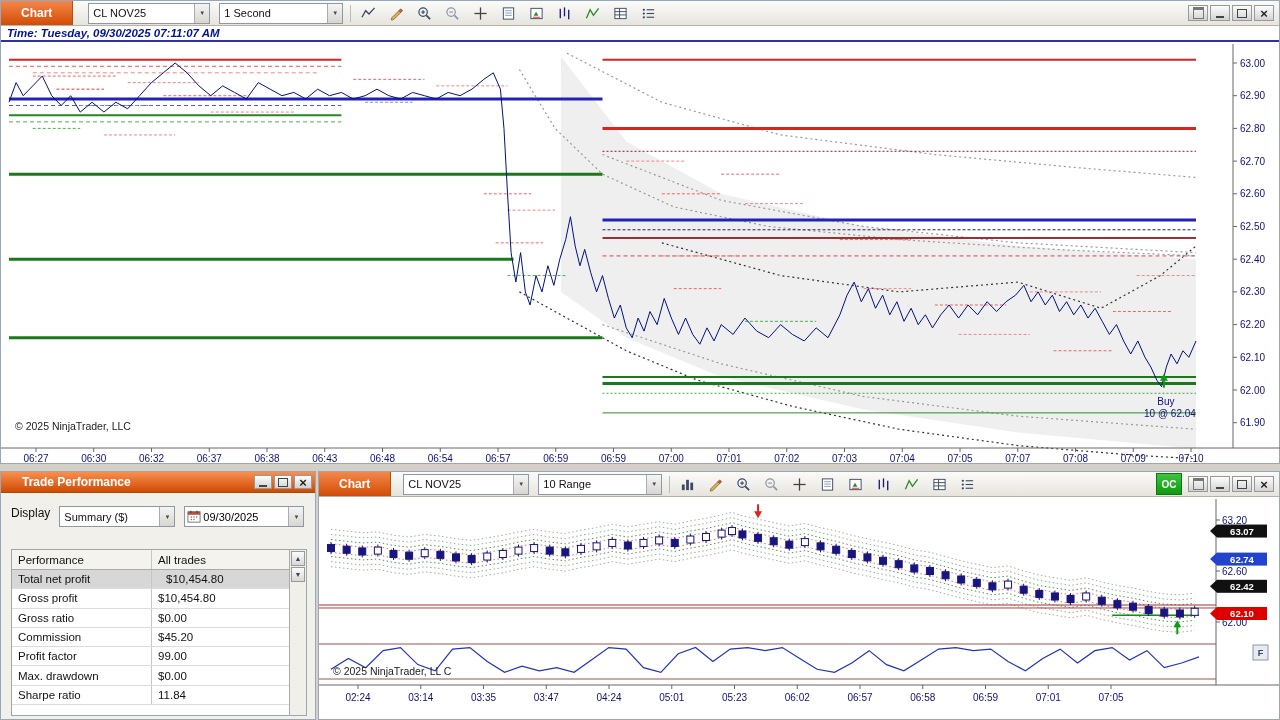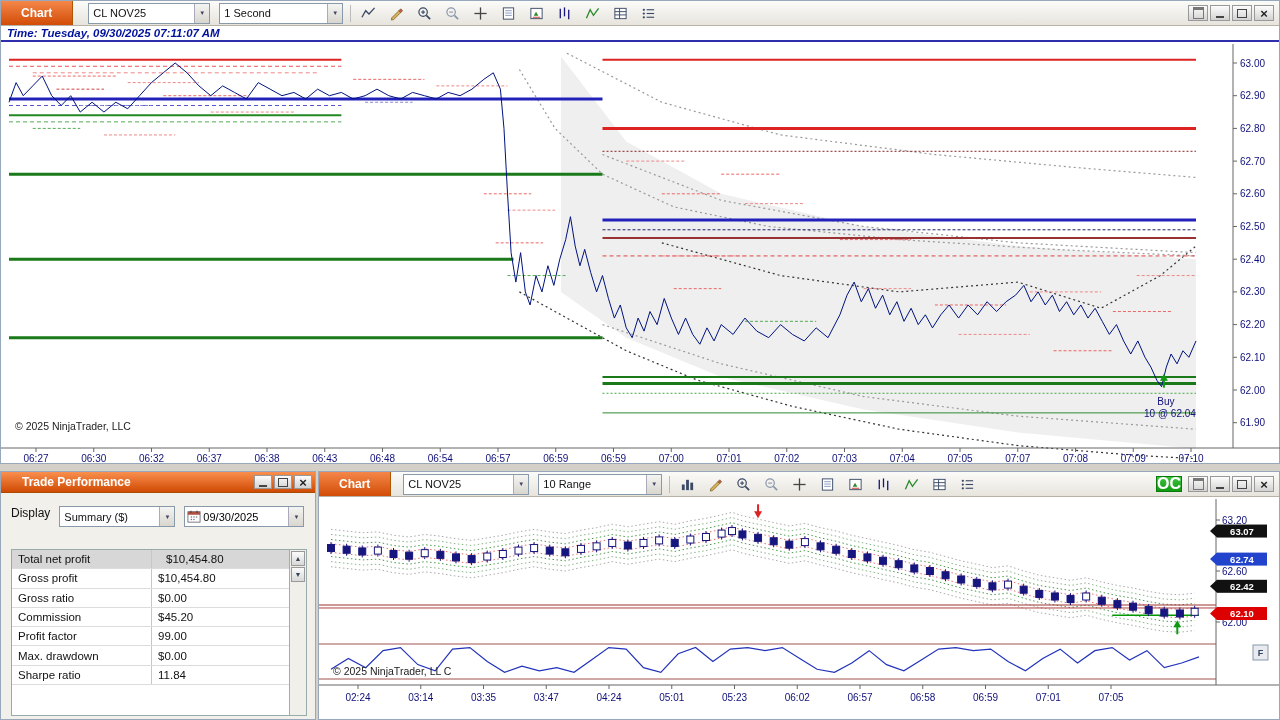--- a/index.html
+++ b/index.html
@@ -55,22 +55,22 @@
   .tp-head .c1, .tp-row .c1 { width:140px; padding-left:6px; border-right:1px solid #c6c6c6; height:100%; display:flex; align-items:center; }
   .tp-head .c2, .tp-row .c2 { flex:1; padding-left:6px; height:100%; display:flex; align-items:center; }
   .tp-row { display:flex; height:19.3px; align-items:center; font-size:11.5px; border-bottom:1px solid #dcdcdc; color:#111; }
   .tp-row.selected { background:#d7d7d7;gap:8px; }
   .tp-scroll { width:17px; border-left:1px solid #aaa; background:#f0efe9; display:flex; flex-direction:column; }
   .sarrow { height:15px; border:1px solid #999; background:linear-gradient(#fbfbfb,#d8d8d8); font-size:7px; color:#345;
     display:flex; align-items:center; justify-content:center; margin:1px 1px 0 1px; }
   .sarrow-up::before { content:"▲"; }
   .sarrow-down::before { content:"▼"; }
 
-  .oc-btn { width:26px; height:16px; background:linear-gradient(#3ec43e,#119911); border:1px solid #0a7a0a; color:#fff;
-    font-size:16px; font-weight:bold; display:flex; align-items:center; justify-content:center; margin-right:6px; }
+  .oc-btn { width:26px; height:22px; background:linear-gradient(#3ec43e,#119911); border:1px solid #0a7a0a; color:#fff;
+    font-size:10px; font-weight:bold; display:flex; align-items:center; justify-content:center; margin-right:6px; }
   .w-instrument2 { width:126px; margin-left:12px; }
   .w-interval2 { width:124px; margin-left:9px; }
 </style>
 </head>
 <body>
 
 <div class="desktop">
 
   <div class="window" id="top-window">
     <div class="toolbar">
@@ -337,20 +337,24 @@
                 <circle cx="5" cy="11" r="0.9" fill="#778"></circle>
                 <circle cx="8" cy="11" r="0.9" fill="#778"></circle>
               </svg>
           </span>
           <span class="sel-txt">09/30/2025</span>
           <span class="sel-btn"></span>
         </div>
       </div>
       <div class="tp-table">
         <div class="tp-grid">
+          <div class="tp-head">
+            <div class="c1">Performance</div>
+            <div class="c2">All trades</div>
+          </div>
           <div id="tp-rows">
               <div class="tp-row selected">
                 <div class="c1">Total net profit</div>
                 <div class="c2">$10,454.80</div>
               </div>
               <div class="tp-row">
                 <div class="c1">Gross profit</div>
                 <div class="c2">$10,454.80</div>
               </div>
               <div class="tp-row">

